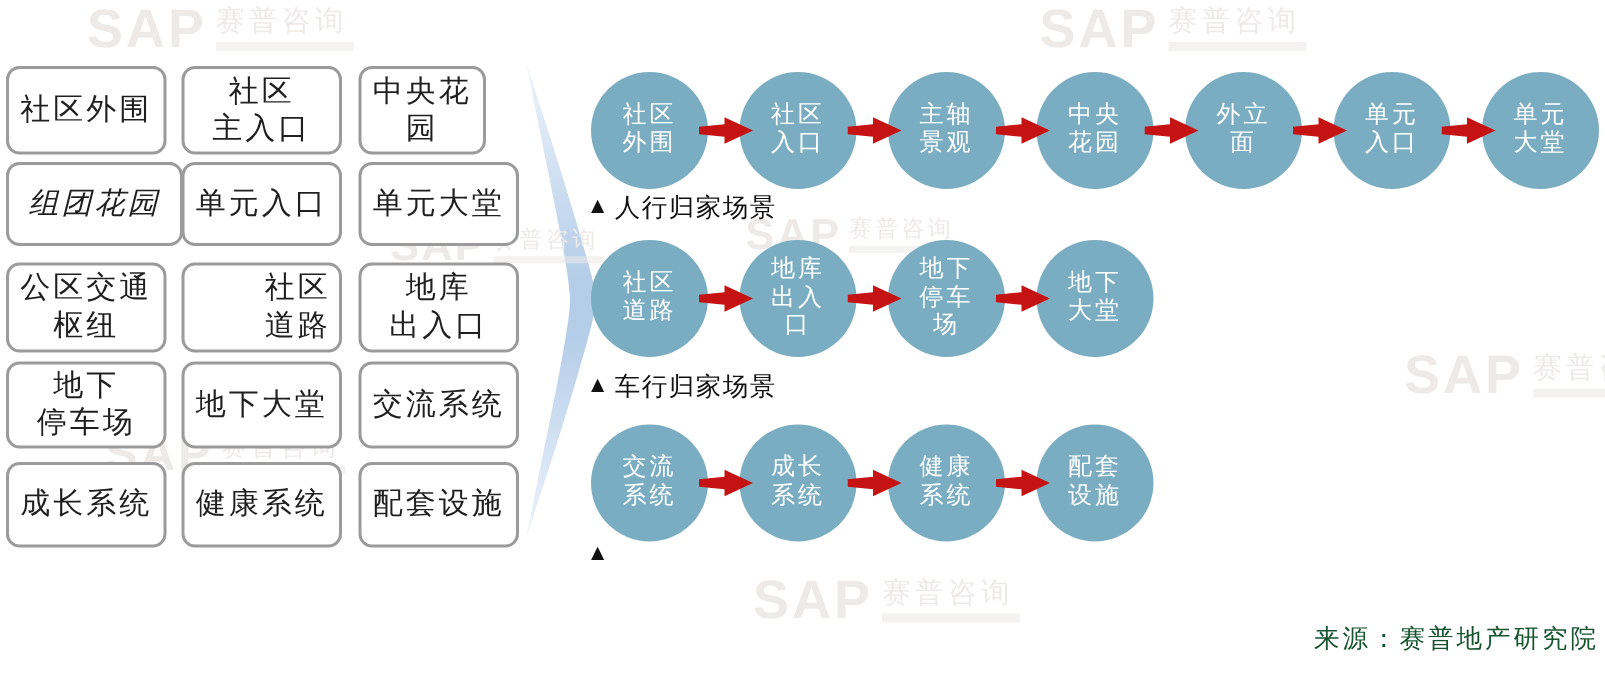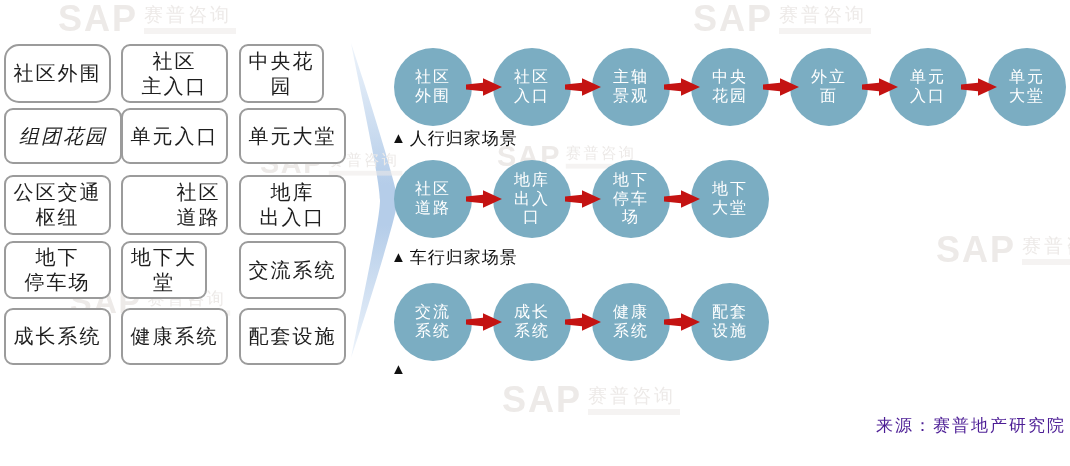--- a/index.html
+++ b/index.html
@@ -24,21 +24,21 @@
   }
   .flow-arrow{position:absolute;z-index:3;}
   .caption{
     position:absolute;z-index:2;display:flex;align-items:center;gap:3px;
     font-size:17px;letter-spacing:1px;color:#111111;
   }
   .caption .tri{font-size:15px;line-height:1;}
   .chevron{position:absolute;left:345px;top:43px;z-index:1;}
   .source{
     position:absolute;right:4px;top:414px;z-index:2;
-    font-size:17px;letter-spacing:2px;color:#4c1d95;
+    font-size:17px;letter-spacing:2px;color:#14532d;
   }
   
   .wm{
     position:absolute;z-index:1;display:flex;align-items:flex-start;gap:6px;
     transform-origin:top left;pointer-events:none;user-select:none;
   }
   .wm-sap{
     font-family:"Liberation Sans", sans-serif;font-weight:bold;
     font-size:36px;line-height:.95;letter-spacing:2px;color:var(--watermark-gray,#edeae8);
   }
@@ -108,35 +108,35 @@
       </div>
       <div class="wm" style="left: 502px; top: 383px; transform: scale(1);">
         <span class="wm-sap">SAP</span>
         <span class="wm-right">
           <span class="wm-cn">赛普咨询</span>
           <i class="wm-sub"></i>
         </span>
       </div>
     </div>
   <div id="grid">
-      <div class="box" style="left: 4px; top: 44px; width: 107px; height: 59px; border-radius: 15px;">社区外围</div>
+      <div class="box" style="left: 4px; top: 44px; width: 107px; height: 59px;">社区外围</div>
       <div class="box" style="left: 121px; top: 44px; width: 107px; height: 59px;">社区
 主入口</div>
       <div class="box" style="left: 239px; top: 44px; width: 85px; height: 59px;">中央花园</div>
       <div class="box" style="left: 4px; top: 108px; width: 118px; height: 56px; font-style: italic;">组团花园</div>
       <div class="box" style="left: 121px; top: 108px; width: 107px; height: 56px;">单元入口</div>
       <div class="box" style="left: 239px; top: 108px; width: 107px; height: 56px;">单元大堂</div>
       <div class="box" style="left: 4px; top: 175px; width: 107px; height: 60px;">公区交通
 枢纽</div>
       <div class="box" style="left: 121px; top: 175px; width: 107px; height: 60px; padding-left: 48px;">社区道路</div>
       <div class="box" style="left: 239px; top: 175px; width: 107px; height: 60px;">地库
 出入口</div>
       <div class="box" style="left: 4px; top: 241px; width: 107px; height: 58px;">地下
 停车场</div>
-      <div class="box" style="left: 121px; top: 241px; width: 86px; height: 58px;">地下大堂</div>
+      <div class="box" style="left: 121px; top: 241px; width: 107px; height: 58px;">地下大堂</div>
       <div class="box" style="left: 239px; top: 241px; width: 107px; height: 58px;">交流系统</div>
       <div class="box" style="left: 4px; top: 308px; width: 107px; height: 57px;">成长系统</div>
       <div class="box" style="left: 121px; top: 308px; width: 107px; height: 57px;">健康系统</div>
       <div class="box" style="left: 239px; top: 308px; width: 107px; height: 57px;">配套设施</div>
     </div>
   <div id="flows">
       <div class="node" style="left: 394px; top: 48px;">社区
 外围</div>
       <svg class="flow-arrow" width="36" height="22" viewBox="0 0 36 22" style="left: 466px; top: 76px;">
         <polygon points="0,8.5 17,6.8 17,2.2 36,11 17,19.8 17,15.2 0,13.5" style="fill: var(--arrow-red,#c41312);"></polygon>

